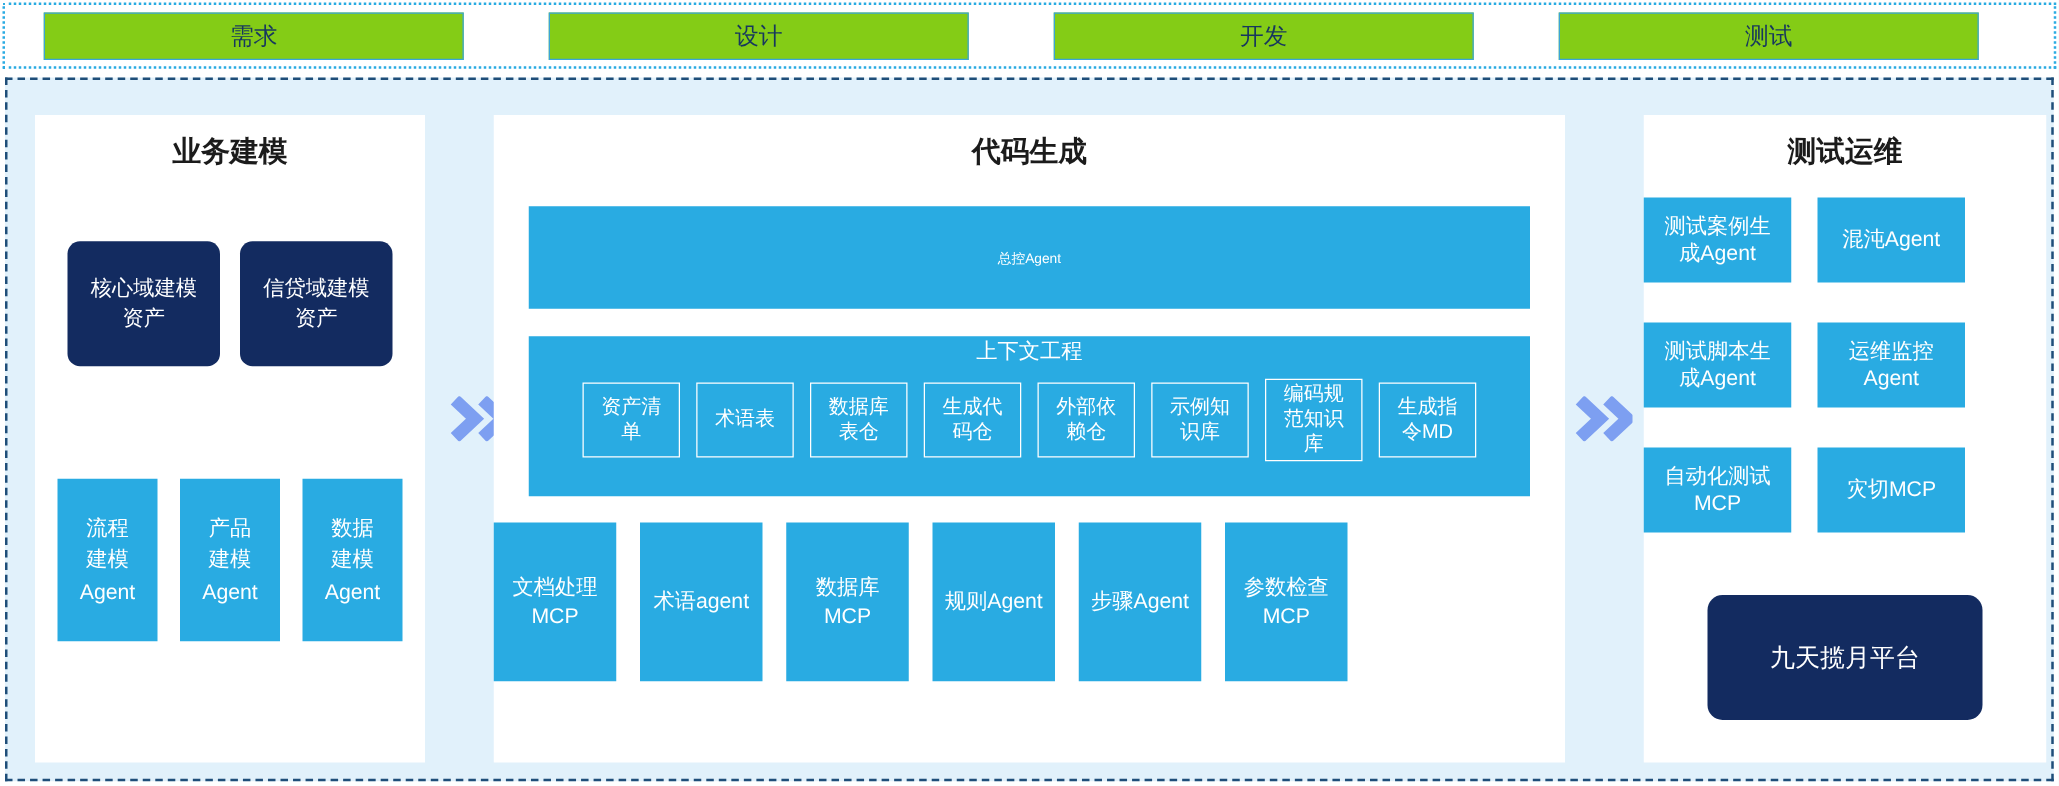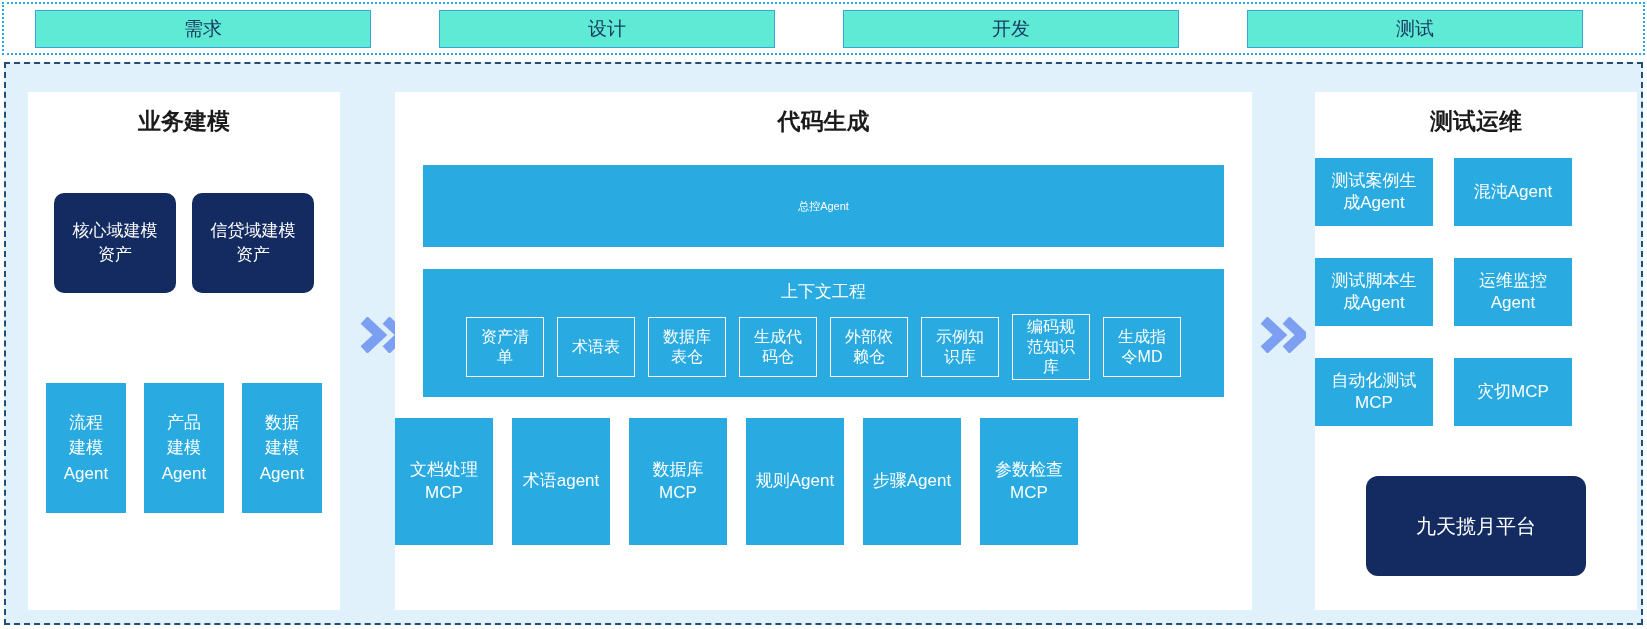--- a/index.html
+++ b/index.html
@@ -11,21 +11,21 @@
 
   
   .phase-band {
     position:absolute; left:2px; top:2px; width:1643px; height:53px;
     box-sizing:border-box; border:2px dotted #29abe2; background:#ffffff;
     display:flex; align-items:center; justify-content:space-between;
     padding:0 60px 0 31px;
   }
   .phase-box {
     width:336px; height:38px; box-sizing:border-box;
-    background:#5eead4; border:1px solid #3aa5d8;
+    background:#84cc16; border:1px solid #3aa5d8;
     color:#17375e; font-size:19px;
     display:flex; align-items:center; justify-content:center;
   }
 
   
   .diagram {
     position:absolute; left:4px; top:62px; width:1639px; height:563px;
     box-sizing:border-box; border:2px dashed #1f4e79; background:#e1f1fb;
   }
   .panel {
@@ -56,21 +56,21 @@
 
   
   #panel-codegen { left:389px; width:857px; }
   .master-bar {
     margin:28px 28px 0; height:82px; background:#29abe2;
     color:#ffffff; font-size:11px;
     display:flex; align-items:center; justify-content:center;
   }
   .context-panel {
     margin:22px 28px 0; height:128px; background:#29abe2;
-    box-sizing:border-box; padding-top:11px;
+    box-sizing:border-box; 
   }
   .context-title { text-align:center; color:#ffffff; font-size:17px; }
   .context-row {
     display:flex; justify-content:center; align-items:center;
     gap:13px; margin-top:11px;
   }
   .context-box {
     width:78px; min-height:60px; box-sizing:border-box; padding:2px 0;
     border:1px solid #ffffff; background:#29abe2;
     color:#ffffff; font-size:16px; line-height:1.25;

